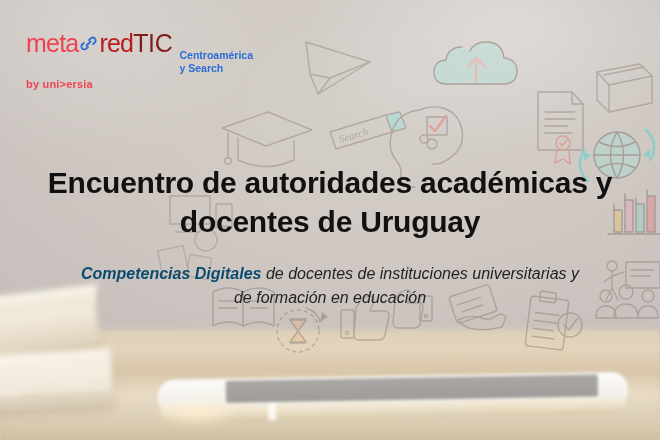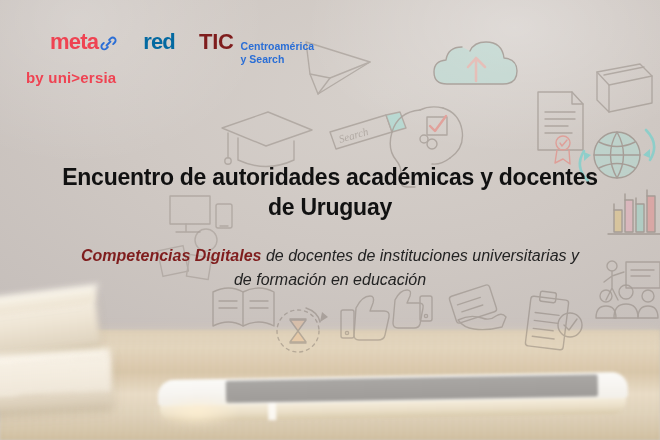--- a/index.html
+++ b/index.html
@@ -163,81 +163,80 @@
     position: absolute;
     left: 26px;
     top: 31px;
     user-select: none;
   }
   .logo-row {
     display: flex;
     align-items: flex-start;
   }
   .logo-word {
-    font-size: 22px;
-    font-weight: 700;
+    font-size: 25px;
+    font-weight: 400;
     letter-spacing: -0.8px;
     line-height: 1;
     white-space: nowrap;
-    margin-left: 24px;
   }
   .logo-meta { color: #ef4352; }
-  .logo-red  { color: #0369a1; }
+  .logo-red  { color: #b91c1c; }
   .logo-tic  { color: #7f1d1d; letter-spacing: -0.3px; }
   .logo-link {
     display: inline-block;
     width: 19px; height: 19px;
     margin: 3px 1px 0 1px;
     flex: none;
   }
   .logo-region {
     margin-left: 7px;
-    margin-top: 9px;
+    margin-top: 18px;
     color: #2a6ed6;
     font-size: 10.5px;
     font-weight: 700;
     line-height: 1.22;
     white-space: nowrap;
   }
   .logo-by {
     margin-top: 3px;
     color: #ef4352;
-    font-size: 15px;
+    font-size: 11px;
     font-weight: 700;
     letter-spacing: .2px;
   }
 
   
   .headline-block {
     position: absolute;
     left: 0; right: 0;
     top: 163px;
     text-align: center;
     padding: 0 46px;
     box-sizing: border-box;
   }
   .headline {
     margin: 0;
     color: #111111;
-    font-size: 23px;
+    font-size: 30px;
     font-weight: 700;
     line-height: 1.30;
     letter-spacing: -0.25px;
   }
   .subhead {
     margin: 21px 0 0 0;
     color: #232323;
     font-size: 16px;
     font-style: italic;
     font-weight: 400;
     line-height: 1.50;
     padding: 0 24px;
   }
   .subhead-accent {
-    color: #7f1d1d;
+    color: #0c4a6e;
     font-weight: 700;
     font-style: italic;
   }
 </style>
 </head>
 <body>
 
 <div id="stage">
 
   <div class="bg-wall"></div>

